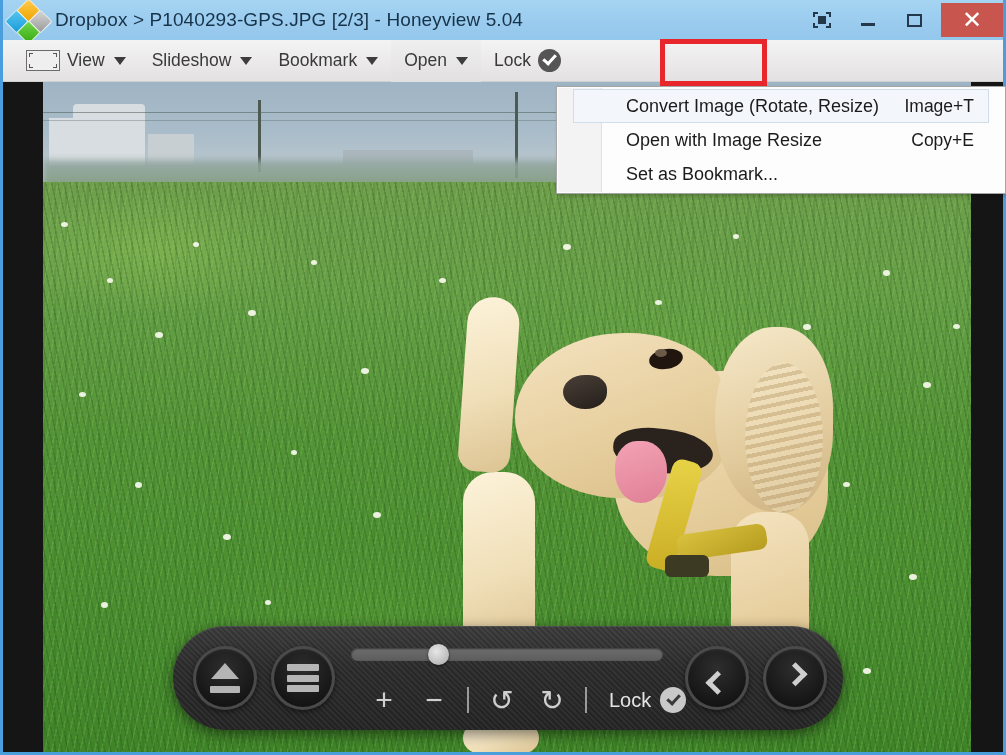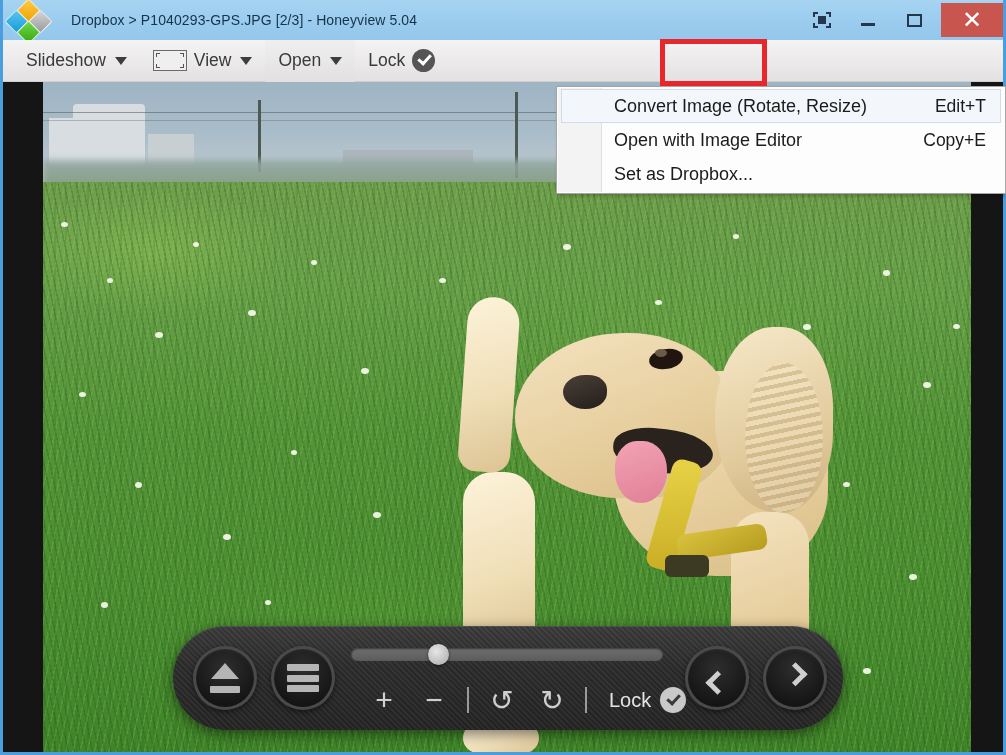--- a/index.html
+++ b/index.html
@@ -23,22 +23,22 @@
     display:flex; align-items:center;
   }
   #logo { position:relative; width:48px; height:40px; flex:0 0 48px; }
   .dia { position:absolute; width:17px; height:17px; transform:rotate(45deg); border:1px solid rgba(255,255,255,.75); border-radius:2px; }
   .dia.top   { left:17px; top:2px;  background:linear-gradient(135deg,#ffc94d,#f0a500); }
   .dia.left  { left:5px;  top:13px; background:linear-gradient(135deg,#55c6f0,#1b9bd8); }
   .dia.right { left:29px; top:13px; background:linear-gradient(135deg,#d6d6d6,#9a9a9a); }
   .dia.bottom{ left:17px; top:24px; background:linear-gradient(135deg,#72d64a,#35a90e); }
 
   #title-text {
-    font-size:14px; color:#17334a; letter-spacing:.1px; white-space:nowrap;
-    margin-left:20px;
+    font-size:19px; color:#17334a; letter-spacing:.1px; white-space:nowrap;
+    margin-left:4px;
   }
   #win-buttons { margin-left:auto; display:flex; align-items:center; height:40px; }
   .wbtn { width:46px; height:34px; display:flex; align-items:center; justify-content:center; }
   #btn-close { width:62px; height:34px; background:#c8564f; display:flex; align-items:center; justify-content:center; margin-left:4px; }
   #btn-close .x { color:#fff; font-size:24px; line-height:1; font-weight:300; }
 
   .ico-full { position:relative; width:18px; height:16px; }
   .ico-full i { position:absolute; width:5px; height:5px; border:2px solid #23384a; }
   .ico-full i:nth-child(1){ left:0; top:0; border-right:none; border-bottom:none; }
   .ico-full i:nth-child(2){ right:0; top:0; border-left:none; border-bottom:none; }
@@ -168,21 +168,21 @@
   #nav-btns { position:absolute; right:16px; top:20px; display:flex; gap:14px; }
   .chev { display:block; width:17px; height:17px; border:solid #cfcfcf; border-width:5px 5px 0 0; }
   .chev.left  { transform:rotate(-135deg) translate(-3px,-3px); }
   .chev.right { transform:rotate(45deg) translate(-3px,-3px); }
 
   
   #edit-menu {
     position:absolute; left:553px; top:86px; width:450px;
     background:#fdfdfd; border:1px solid #a5a5a5; z-index:50;
     box-shadow: 2px 2px 4px rgba(0,0,0,.22);
-    padding:2px 4px;
+    padding:2px 16px;
   }
   #edit-menu .gutter { position:absolute; left:1px; top:1px; bottom:1px; width:44px; background:#f3f3f3; border-right:1px solid #e0e0e0; }
   .menu-item {
     position:relative; height:34px; display:flex; align-items:center;
     padding-left:52px; padding-right:14px; font-size:18px; color:#1b1b1b; z-index:2;
     border:1px solid transparent;
   }
   .menu-item.selected { background:#f3f7fb; border:1px solid #cfdcea; }
   .menu-item .sc { margin-left:auto; font-size:17.5px; color:#1b1b1b; }
 </style>
@@ -215,32 +215,36 @@
       <div class="wbtn">
         <span class="ico-max"></span>
       </div>
       <div id="btn-close">
         <span class="x">✕</span>
       </div>
     </div>
   </div>
 
   <div id="toolbar">
-    <div class="tb-item">
-      <span>Slideshow</span>
-      <span class="caret"></span>
-    </div>
     <div class="tb-item">
       <span class="ico-fit">
           <i></i>
           <i></i>
           <i></i>
           <i></i>
         </span>
       <span>View</span>
+      <span class="caret"></span>
+    </div>
+    <div class="tb-item">
+      <span>Slideshow</span>
+      <span class="caret"></span>
+    </div>
+    <div class="tb-item">
+      <span>Bookmark</span>
       <span class="caret"></span>
     </div>
     <div class="tb-item" id="tb-edit">
       <span>Open</span>
       <span class="caret"></span>
     </div>
     <div class="tb-item">
       <span>Lock</span>
       <span class="check-badge">
           <span></span>
@@ -377,25 +381,25 @@
           <span class="chev right"></span>
         </div>
       </div>
     </div>
   </div>
 
   <div id="edit-menu">
     <div class="gutter"></div>
     <div class="menu-item selected">
       <span>Convert Image (Rotate, Resize)</span>
-      <span class="sc">Edit+T</span>
+      <span class="sc">Image+T</span>
     </div>
     <div class="menu-item">
-      <span>Open with Image Editor</span>
+      <span>Open with Image Resize</span>
       <span class="sc">Copy+E</span>
     </div>
     <div class="menu-item">
-      <span>Set as Dropbox...</span>
+      <span>Set as Bookmark...</span>
       <span class="sc"></span>
     </div>
   </div>
 
 </div>
 
 </body></html>

